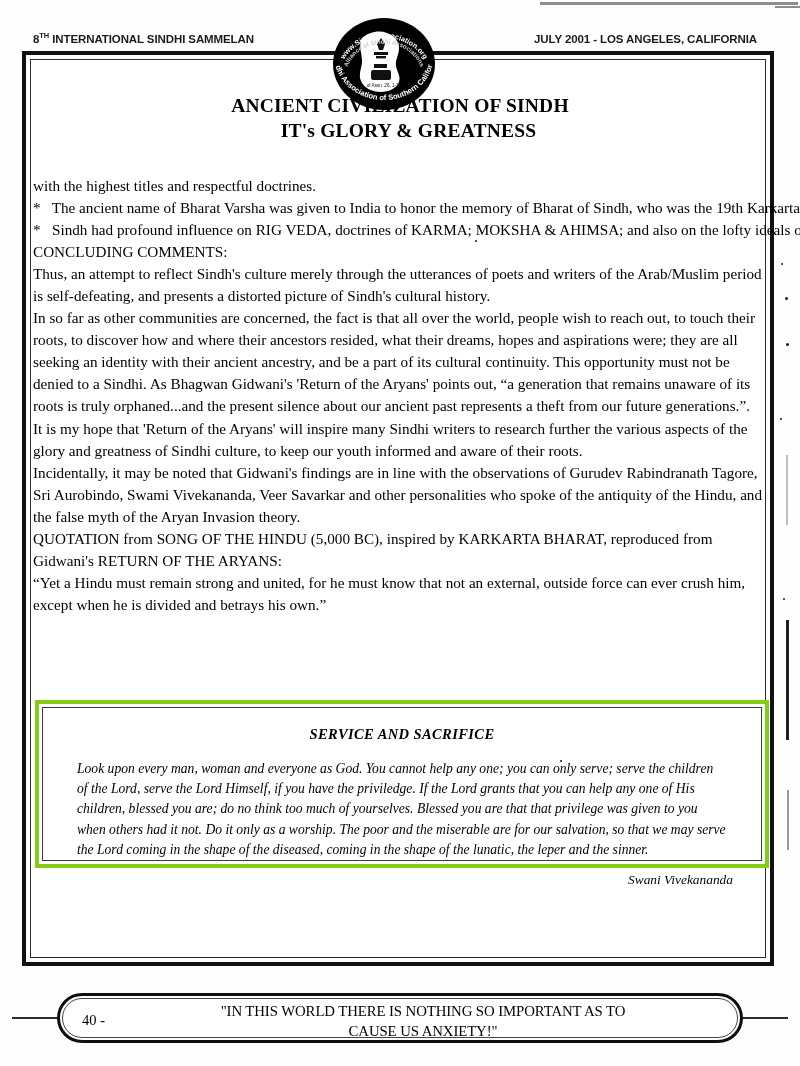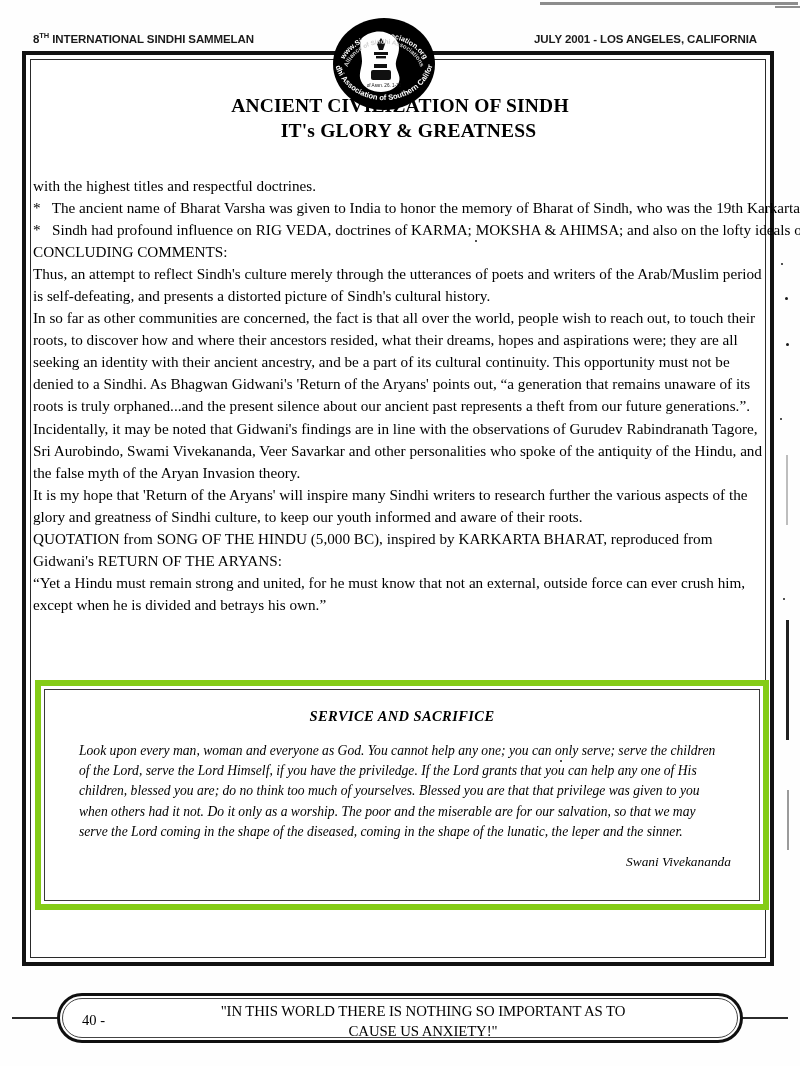--- a/index.html
+++ b/index.html
@@ -119,23 +119,23 @@
     margin: 0;
     text-indent: 0;
   }
   .bullet-star { white-space: pre; }
 
   
   .quote-box {
     position: absolute;
     left: 35px;
     right: 31px;
-    top: 680px;
-    height: 230px;
-    border: 6px solid #84cc16;
+    top: 700px;
+    height: 168px;
+    border: 4px solid #84cc16;
     box-sizing: border-box;
     background: #ffffff;
   }
   .quote-box-inner {
     position: absolute;
     left: 3px;
     top: 3px;
     right: 3px;
     bottom: 3px;
     border: 1px solid #3a3a3a;
@@ -282,22 +282,22 @@
     <span class="line2">IT's GLORY &amp; GREATNESS</span>
   </div>
 
   <div class="body-copy">
     <p>with the highest titles and respectful doctrines.</p>
     <p class="bullet-star">*   The ancient name of Bharat Varsha was given to India to honor the memory of Bharat of Sindh, who was the 19th Karkarta (supreme chief) of the Hindu clan in 5000 BC, long after he retired as a hermit at the age of sixty.</p>
     <p class="bullet-star">*   Sindh had profound influence on RIG VEDA, doctrines of KARMA; MOKSHA &amp; AHIMSA; and also on the lofty ideals of Sanatana Dharma.</p>
     <p>CONCLUDING COMMENTS:</p>
     <p>Thus, an attempt to reflect Sindh's culture merely through the utterances of poets and writers of the Arab/Muslim period is self-defeating, and presents a distorted picture of Sindh's cultural history.</p>
     <p>In so far as other communities are concerned, the fact is that all over the world, people wish to reach out, to touch their roots, to discover how and where their ancestors resided, what their dreams, hopes and aspirations were; they are all seeking an identity with their ancient ancestry, and be a part of its cultural continuity.  This opportunity must not be denied to a Sindhi.  As Bhagwan Gidwani's  'Return of the Aryans' points out, “a generation that remains unaware of its roots is truly orphaned...and the present silence about our ancient past represents a theft from our future generations.”.</p>
+    <p>It is my hope that 'Return of the Aryans' will inspire many Sindhi writers to research further the various aspects of the glory and greatness of Sindhi culture, to keep our youth informed and aware of their roots.</p>
     <p>Incidentally, it may be noted that Gidwani's findings are in line with the observations of Gurudev Rabindranath Tagore, Sri Aurobindo, Swami Vivekananda, Veer Savarkar and other personalities who spoke of the antiquity of the Hindu, and the false myth of the Aryan Invasion theory.</p>
-    <p>It is my hope that 'Return of the Aryans' will inspire many Sindhi writers to research further the various aspects of the glory and greatness of Sindhi culture, to keep our youth informed and aware of their roots.</p>
     <p>QUOTATION from SONG OF THE HINDU (5,000 BC), inspired by KARKARTA BHARAT, reproduced from Gidwani's RETURN OF THE ARYANS:</p>
     <p>“Yet a Hindu must remain strong and united, for he must know that not an external, outside force can ever crush him, except when he is divided and betrays his own.”</p>
   </div>
 
   <div class="quote-box">
     <div class="quote-box-inner">
       <div class="quote-heading">SERVICE AND SACRIFICE</div>
       <p class="quote-body">Look upon every man, woman and everyone as God.  You cannot help any one; you can only serve; serve the children of the Lord, serve the Lord Himself, if you have the priviledge.  If the Lord grants that you can help any one of His children, blessed you are; do no think too much of yourselves.  Blessed you are that that privilege was given to you when others had it not.  Do it only as a worship.  The poor and the miserable are for our salvation, so that we may serve the Lord coming in the shape of the diseased, coming in the shape of the lunatic, the leper and the sinner.</p>
       <div class="quote-attrib">Swani Vivekananda</div>
     </div>

